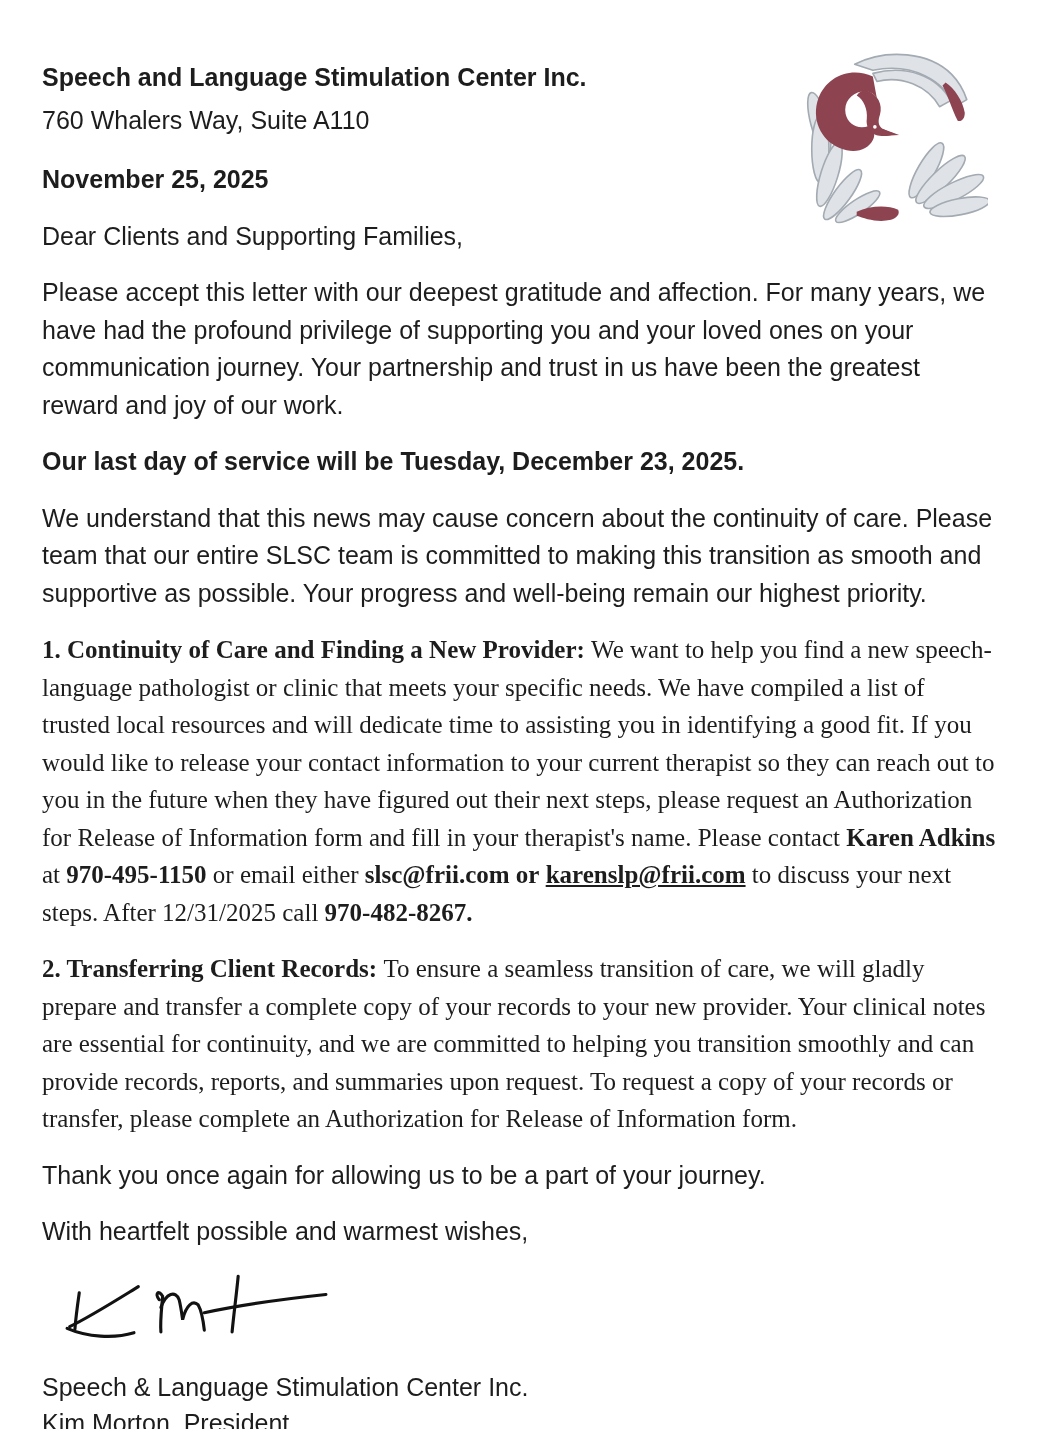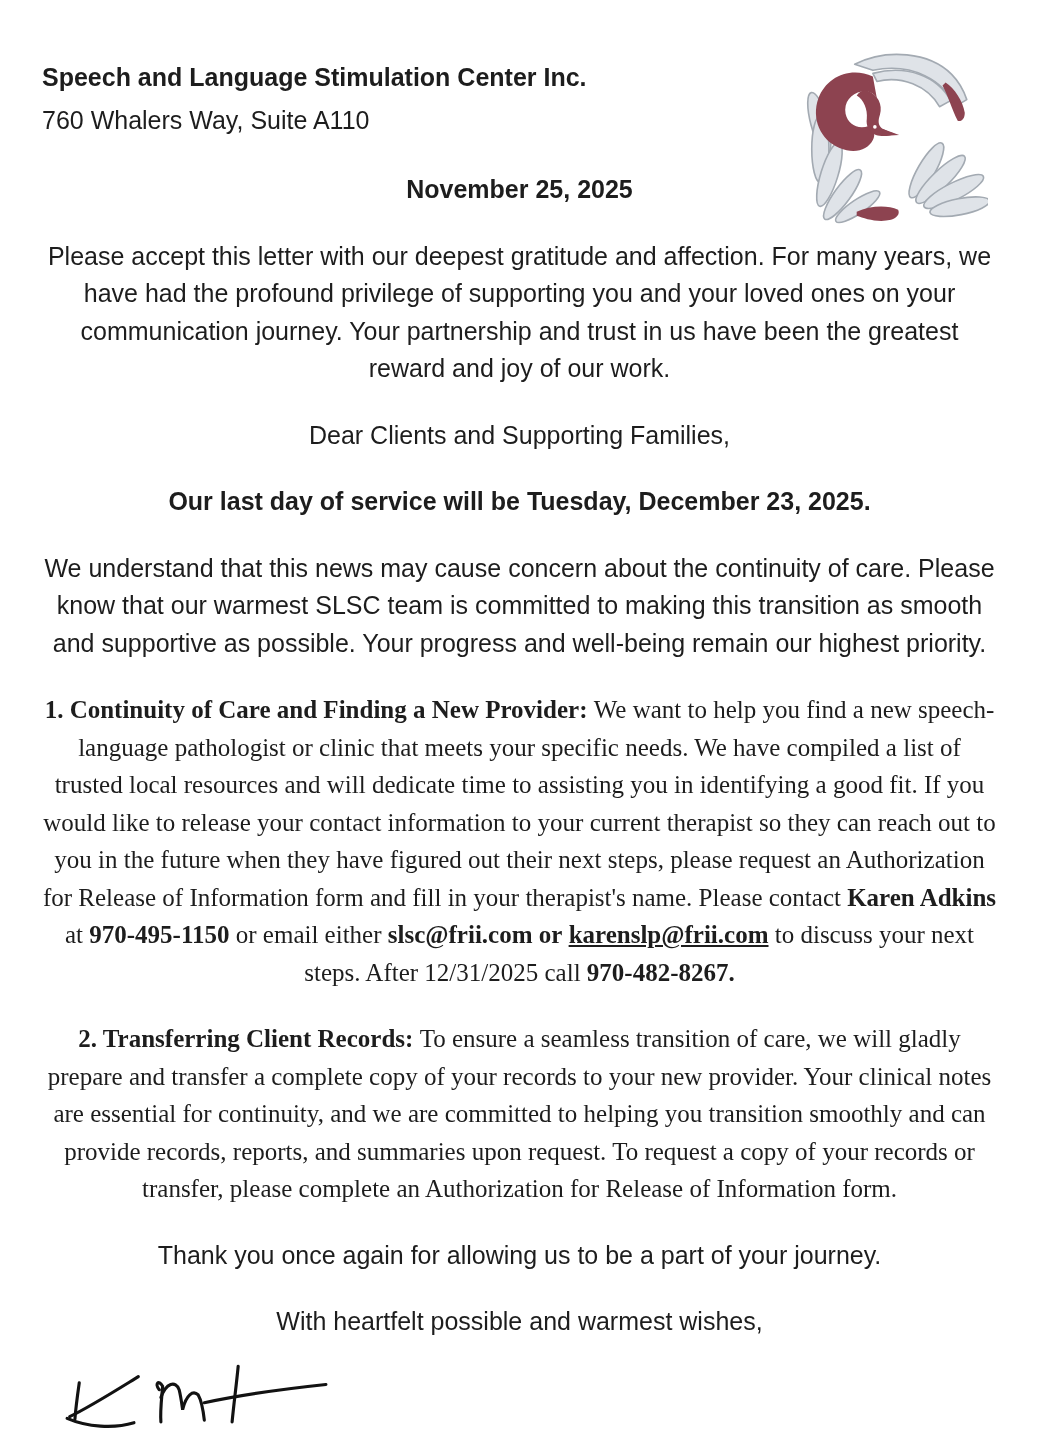--- a/index.html
+++ b/index.html
@@ -8,21 +8,21 @@
     width:1043px; height:1429px;
     font-family:"Liberation Sans", sans-serif;
     color:#1d1d1d;
     position:relative;
     overflow:hidden;
   }
   .page { position:absolute; inset:0; padding:56px 46px 0 42px; }
   .letter { font-size:25px; line-height:1.5; }
   .hline { line-height:1.72; }
   .bold { font-weight:700; }
-  .block { margin-top:29px;text-align:center; }
+  .block { margin-top:19px; }
   .rich span { white-space:pre-wrap;font-family:Liberation Serif, serif; }
   .logo {
     position:absolute; top:42px; left:786px;
     width:202px; height:192px;
   }
   .sig-svg { display:block; margin:12px 0 10px 6px; }
   .signoff div { line-height:1.47; }
 </style>
 </head>
 <body>
@@ -65,28 +65,28 @@
 
   <div class="letter">
 
     <div>
       <div class="hline bold">Speech and Language Stimulation Center Inc.</div>
       <div class="hline">760 Whalers Way, Suite A110</div>
     </div>
 
     <div class="block bold">November 25, 2025</div>
 
+    <div class="block">Dear Clients and Supporting Families,</div>
+
     <div class="block">Please accept this letter with our deepest gratitude and affection. For many years, we have had the profound privilege of supporting you and your loved ones on your communication journey. Your partnership and trust in us have been the greatest reward and joy of our work.</div>
-
-    <div class="block">Dear Clients and Supporting Families,</div>
 
 
     <div class="block bold">Our last day of service will be Tuesday, December 23, 2025.</div>
 
-    <div class="block">We understand that this news may cause concern about the continuity of care. Please know that our warmest SLSC team is committed to making this transition as smooth and supportive as possible. Your progress and well-being remain our highest priority.</div>
+    <div class="block">We understand that this news may cause concern about the continuity of care. Please team that our entire SLSC team is committed to making this transition as smooth and supportive as possible. Your progress and well-being remain our highest priority.</div>
 
 
     <div class="block rich"><span style="font-weight: 700;">1. Continuity of Care and Finding a New Provider: </span><span>We want to help you find a new speech-language pathologist or clinic that meets your specific needs. We have compiled a list of trusted local resources and will dedicate time to assisting you in identifying a good fit. If you would like to release your contact information to your current therapist so they can reach out to you in the future when they have figured out their next steps, please request an Authorization for Release of Information form and fill in your therapist's name. Please contact </span><span style="font-weight: 700;">Karen Adkins</span><span> at </span><span style="font-weight: 700;">970-495-1150</span><span> or email either </span><span style="font-weight: 700;">slsc@frii.com or</span><span> </span><span style="font-weight: 700; text-decoration: underline;">karenslp@frii.com</span><span> to discuss your next steps. After 12/31/2025 call </span><span style="font-weight: 700;">970-482-8267.</span></div>
 
     <div class="block rich"><span style="font-weight: 700;">2. Transferring Client Records: </span><span>To ensure a seamless transition of care, we will gladly prepare and transfer a complete copy of your records to your new provider. Your clinical notes are essential for continuity, and we are committed to helping you transition smoothly and can provide records, reports, and summaries upon request. To request a copy of your records or transfer, please complete an Authorization for Release of Information form.</span></div>
 
     <div class="block">Thank you once again for allowing us to be a part of your journey.</div>
 
     <div class="block">With heartfelt possible and warmest wishes,</div>
 

